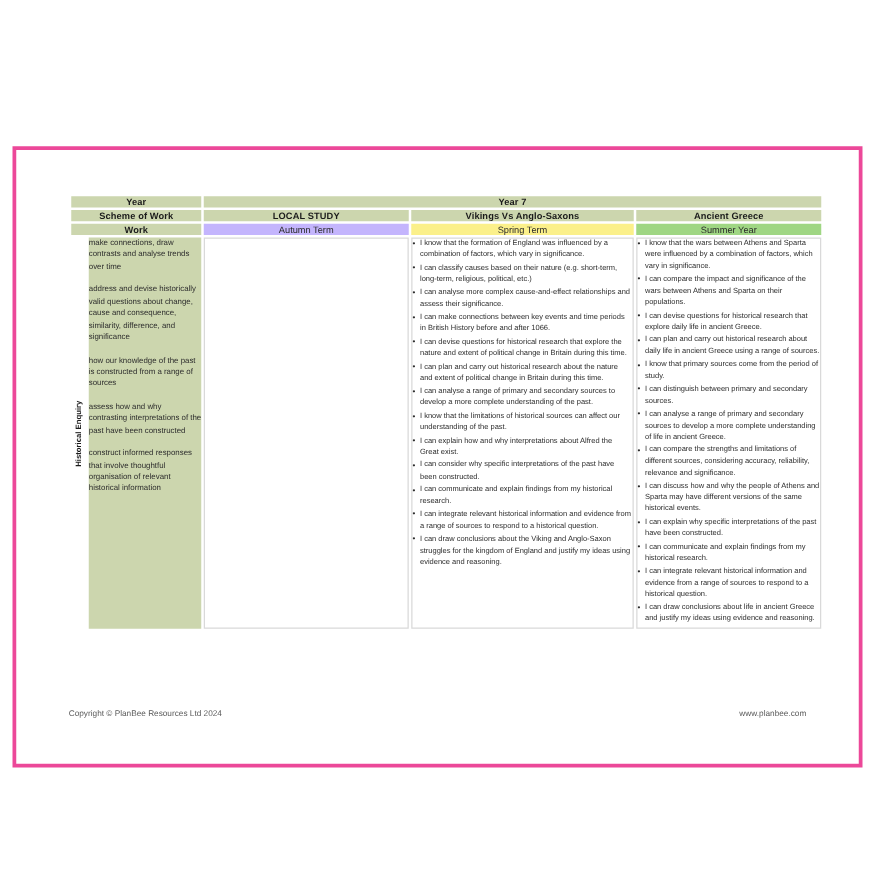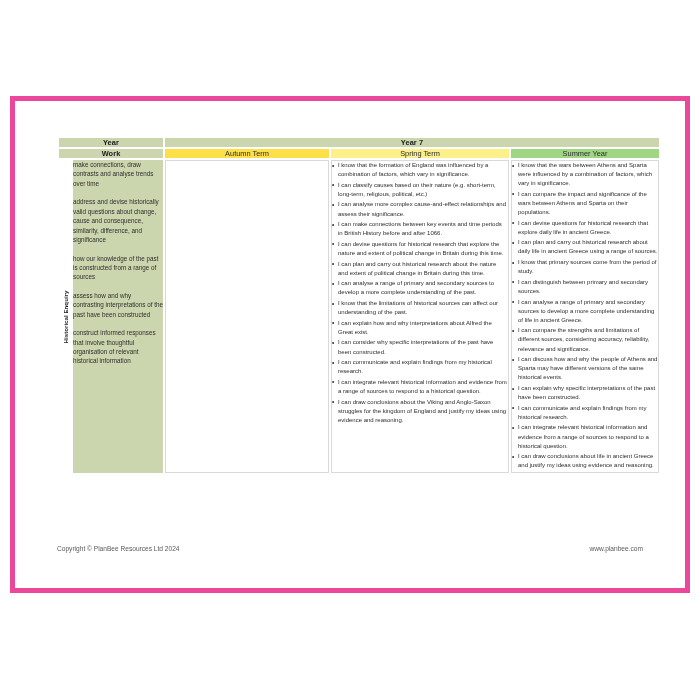--- a/index.html
+++ b/index.html
@@ -11,25 +11,25 @@
     height: 700px;
     background: #ffffff;
     font-family: "Liberation Sans", sans-serif;
     overflow: hidden;
   }
 
   
   #page-sheet {
     position: absolute;
     left: 10px;
-    top: 96px;
+    top: 117px;
     width: 680px;
     height: 497px;
     background: #ffffff;
-    border: 5px solid #ec4899;
+    border: 3px solid #ec4899;
     box-sizing: border-box;
   }
 
   
   #curriculum-table {
     position: absolute;
     left: 42px;
     top: 35px;
     width: 592px;
     border-collapse: separate;
@@ -54,21 +54,21 @@
     letter-spacing: 0.1px;
   }
 
   .term-cell {
     text-align: center;
     font-size: 7.4px;
     color: #2a2a2a;
     padding: 4px 2px;
     vertical-align: middle;
   }
-  .term-autumn { background: #fde047; }
+  .term-autumn { background: #c4b5fd; }
   .term-spring { background: #fbf08a; margin-left: 44px; }
   .term-summer { background: #9fd683; }
 
   
   .strand-label-cell {
     background: #ffffff;
     width: 12px;
     position: relative;
   }
   .strand-label-inner {
@@ -151,20 +151,26 @@
       <col style="width:178px">
       <col style="width:148px">
     </colgroup>
     <tbody>
 
       <tr>
         <td class="hdr-cell" colspan="2">Year</td>
         <td class="hdr-cell" colspan="3">Year 7</td>
       </tr>
 
+      <tr>
+        <td class="hdr-cell" colspan="2">Scheme of Work</td>
+        <td class="hdr-cell">LOCAL STUDY</td>
+        <td class="hdr-cell">Vikings Vs Anglo-Saxons</td>
+        <td class="hdr-cell">Ancient Greece</td>
+      </tr>
 
       <tr>
         <td class="hdr-cell" colspan="2">Work</td>
         <td class="term-cell term-autumn">Autumn Term</td>
         <td class="term-cell term-spring">Spring Term</td>
         <td class="term-cell term-summer">Summer Year</td>
       </tr>
 
       <tr>
         <td class="strand-label-cell">

